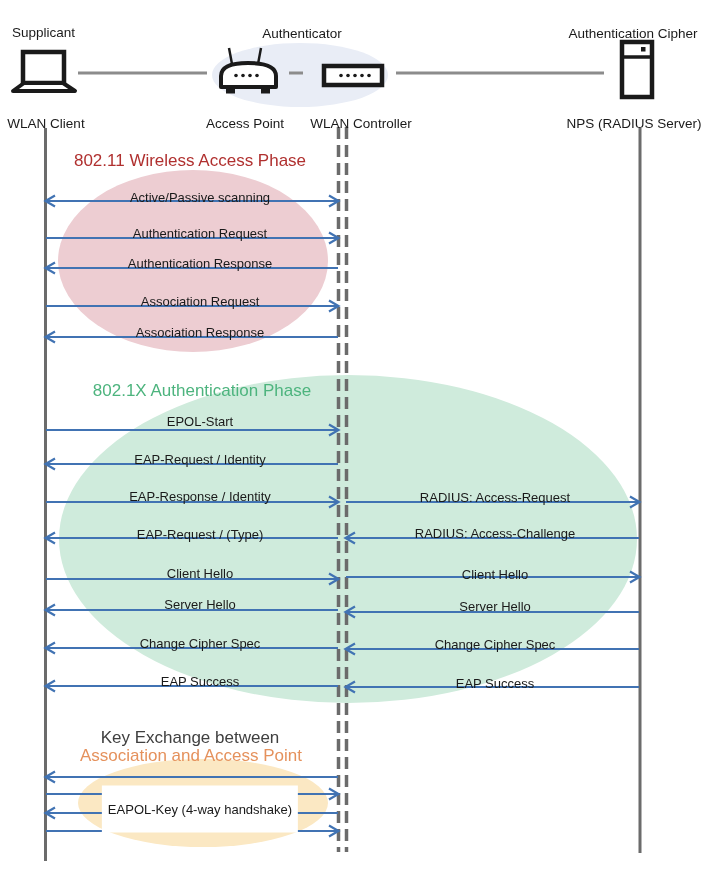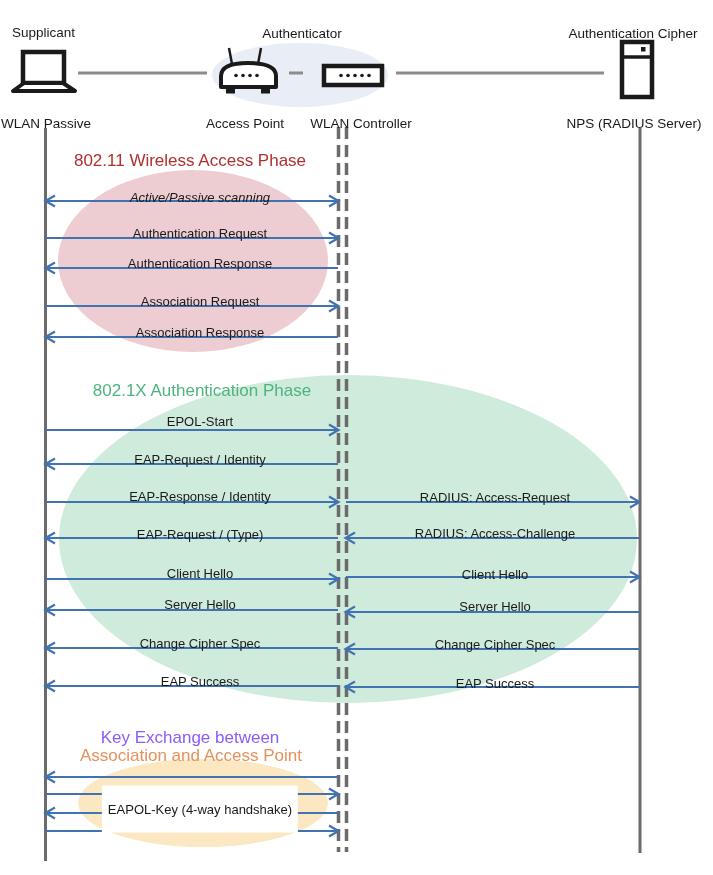--- a/index.html
+++ b/index.html
@@ -104,30 +104,30 @@
         <line x1="46" y1="831" x2="338" y2="831" stroke="#4173B3" stroke-width="2" marker-end="url(#ah-end)"></line>
       </g>
   </svg>
 
   <div id="label-layer">
 
     <div class="lbl hdr" style="left:12px;top:19px">Supplicant</div>
     <div class="lbl hdr ctr" style="left:302px;top:27px">Authenticator</div>
     <div class="lbl hdr ctr" style="left:633px;top:27px">Authentication Cipher</div>
 
-    <div class="lbl dev ctr" style="left:46px;top:117px">WLAN Passive</div>
+    <div class="lbl dev ctr" style="left:46px;top:117px">WLAN Client</div>
     <div class="lbl dev ctr" style="left:245px;top:117px">Access Point</div>
     <div class="lbl dev ctr" style="left:361px;top:117px">WLAN Controller</div>
     <div class="lbl dev ctr" style="left:634px;top:117px">NPS (RADIUS Server)</div>
 
     <div class="lbl phase ctr" style="left: 190px; top: 155px; color: rgb(176, 48, 47);">802.11 Wireless Access Phase</div>
     <div class="lbl phase ctr" style="left: 202px; top: 385px; color: rgb(77, 180, 126);">802.1X Authentication Phase</div>
-    <div class="lbl phase ctr" style="left: 190px; top: 732px; color: #8b5cf6; text-align: center;">Key Exchange between</div>
+    <div class="lbl phase ctr" style="left: 190px; top: 732px; color: #404040; text-align: center;">Key Exchange between</div>
     <div class="lbl phase ctr" style="left: 191px; top: 750px; color: rgb(229, 145, 92);">Association and Access Point</div>
-  <div class="lbl ctr msg" style="left: 200px; top: 191px; font-style: italic;">Active/Passive scanning</div>
+  <div class="lbl ctr msg" style="left: 200px; top: 191px;">Active/Passive scanning</div>
       <div class="lbl ctr msg" style="left: 200px; top: 227px;">Authentication Request</div>
       <div class="lbl ctr msg" style="left: 200px; top: 257px;">Authentication Response</div>
       <div class="lbl ctr msg" style="left: 200px; top: 295px;">Association Request</div>
       <div class="lbl ctr msg" style="left: 200px; top: 326px;">Association Response</div>
       <div class="lbl ctr msg" style="left: 200px; top: 415px;">EPOL-Start</div>
       <div class="lbl ctr msg" style="left: 200px; top: 453px;">EAP-Request / Identity</div>
       <div class="lbl ctr msg" style="left: 200px; top: 490px;">EAP-Response / Identity</div>
       <div class="lbl ctr msg" style="left: 495px; top: 491px;">RADIUS: Access-Request</div>
       <div class="lbl ctr msg" style="left: 200px; top: 528px;">EAP-Request / (Type)</div>
       <div class="lbl ctr msg" style="left: 495px; top: 527px;">RADIUS: Access-Challenge</div>

